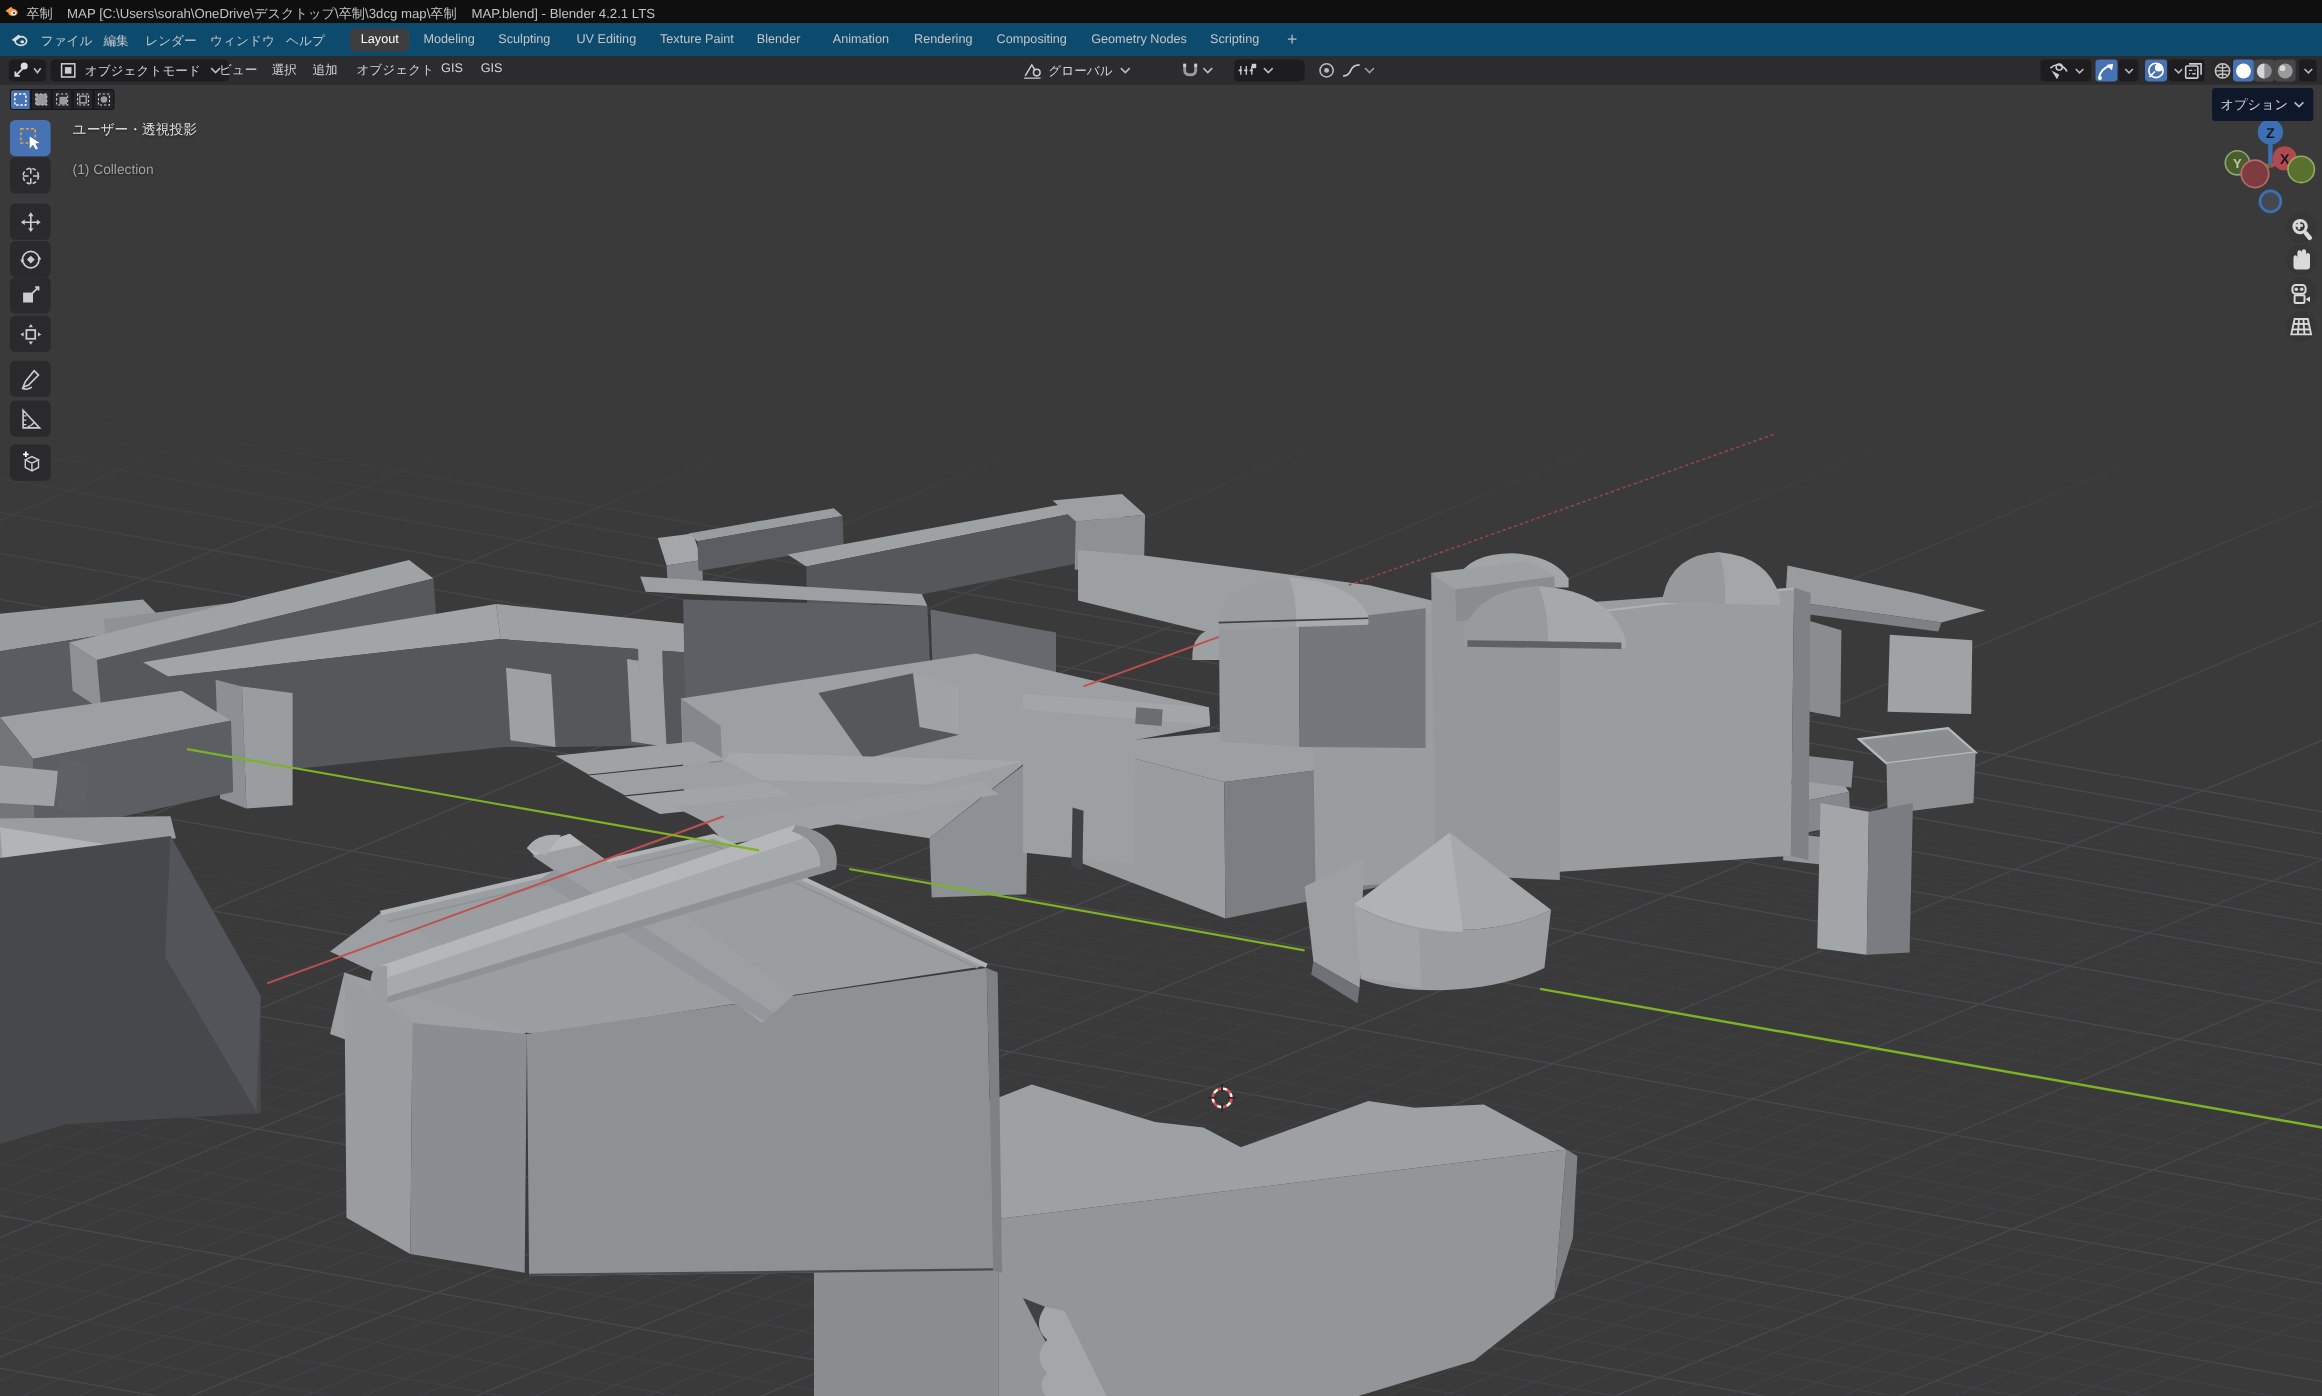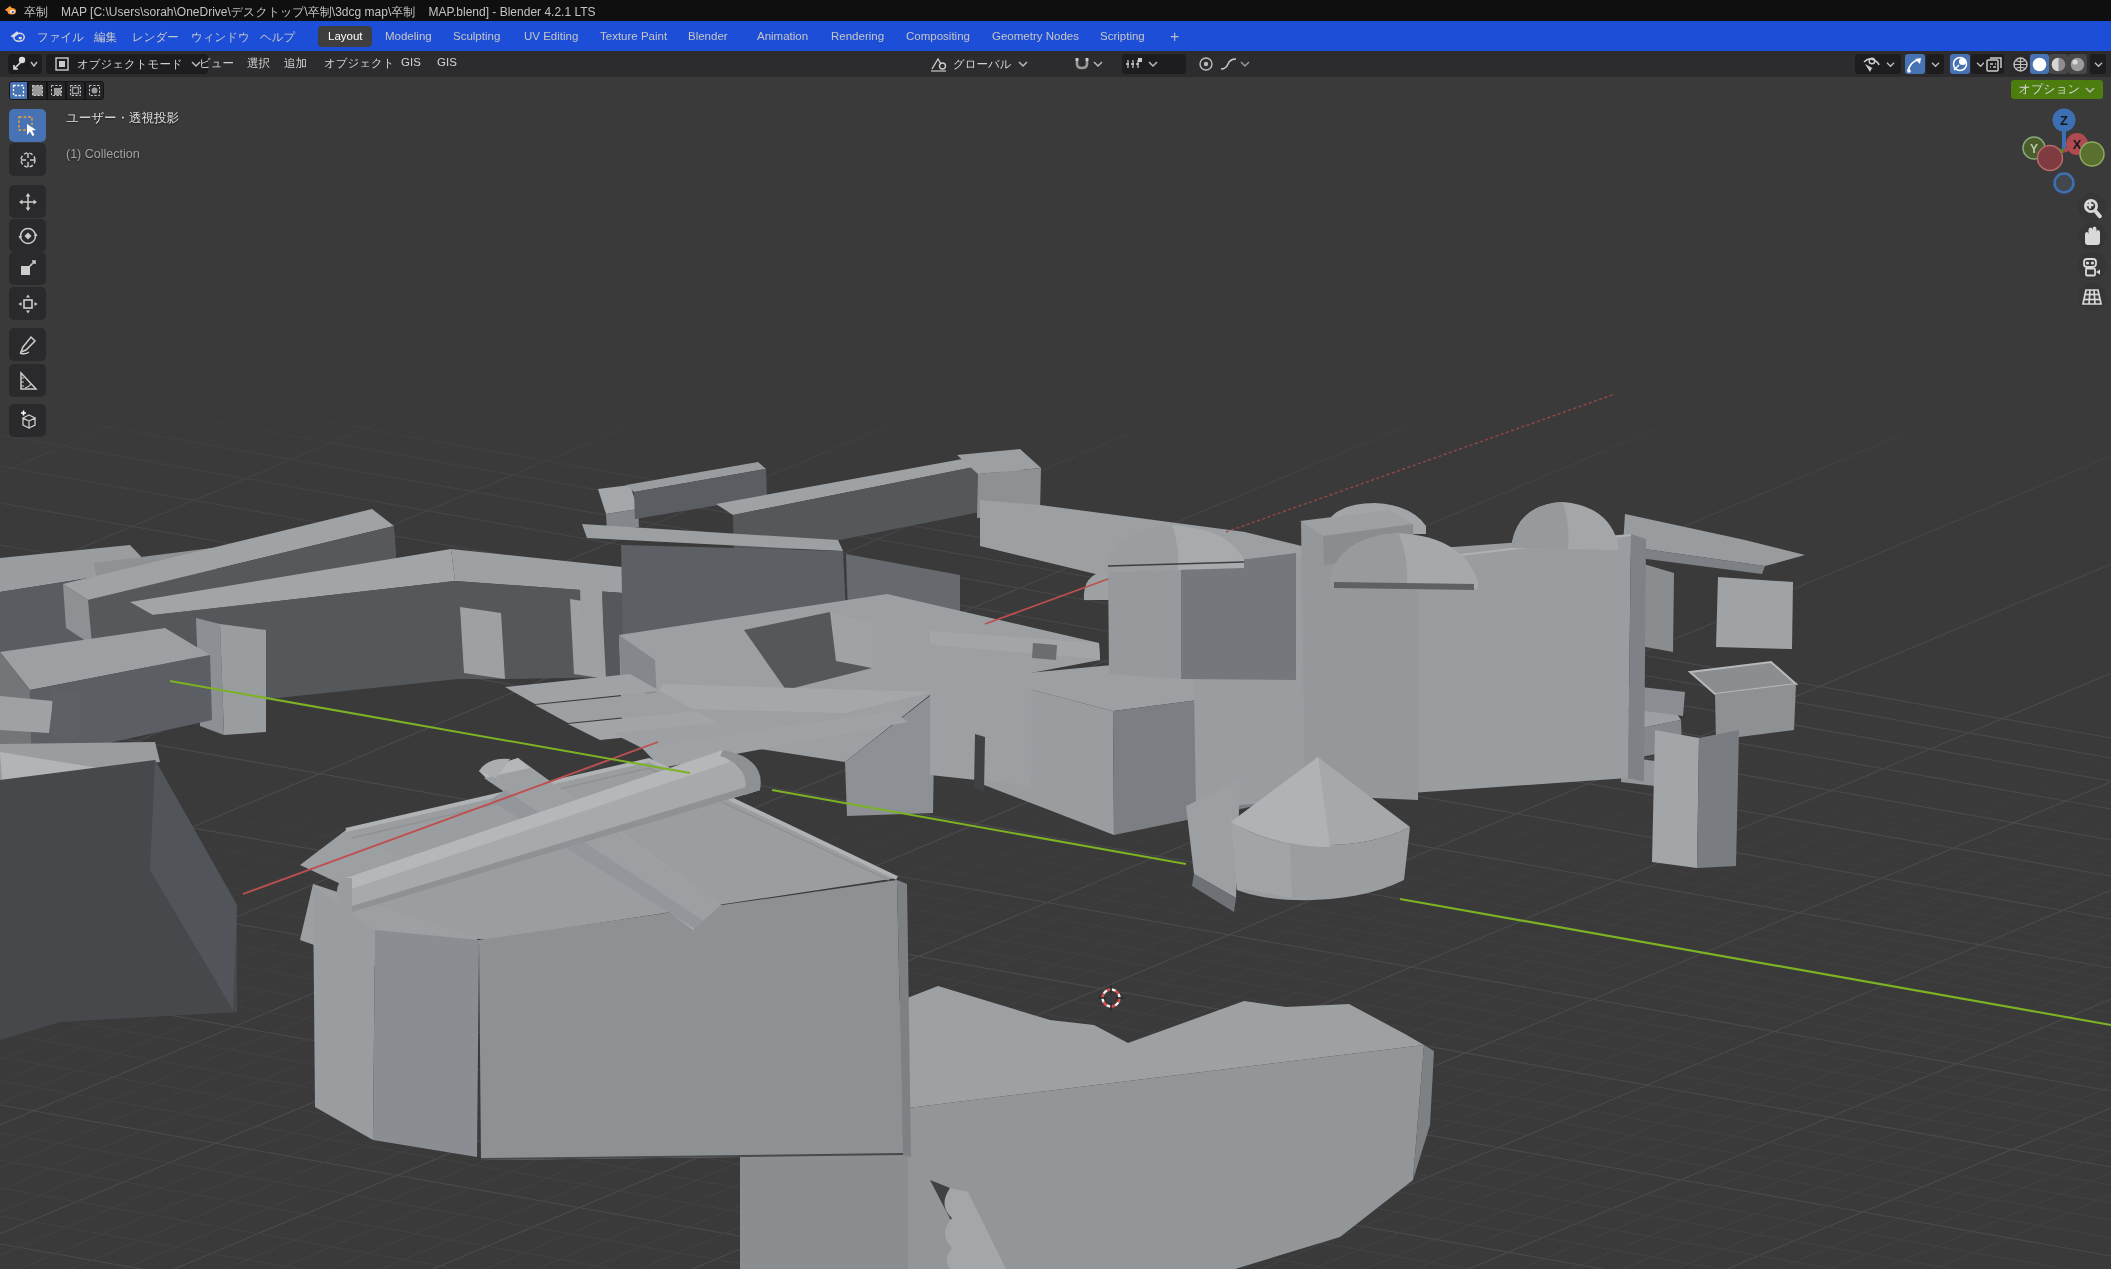--- a/index.html
+++ b/index.html
@@ -1,33 +1,33 @@
 <!DOCTYPE html>
 <html><head><meta charset="utf-8"><style>
 *{margin:0;padding:0;box-sizing:border-box}
 html,body{width:2111px;height:1269px;overflow:hidden;background:#3a3a3b;font-family:"Liberation Sans",sans-serif;-webkit-font-smoothing:antialiased}
 #titlebar{position:absolute;left:0;top:0;width:100%;height:21px;background:#0f0f0f;color:#c3c3c3;font-size:12px;z-index:10;white-space:nowrap}
-#menubar{position:absolute;left:0;top:21px;width:100%;height:30px;background:#1d4ed8;color:#c9c9c9;font-size:11.5px;z-index:10;white-space:nowrap}
+#menubar{position:absolute;left:0;top:21px;width:100%;height:30px;background:#0c4a6e;color:#c9c9c9;font-size:11.5px;z-index:10;white-space:nowrap}
 #menubar .m{position:absolute;top:9px;white-space:nowrap}
 #menubar .tab{position:absolute;top:9px;color:#c5c5c5;white-space:nowrap}
 .tabbg{position:absolute;left:318px;top:5px;width:54px;height:21px;background:#3e3e3e;border-radius:4px}
 #menubar .plus{position:absolute;top:7px;color:#bbb;font-size:15px}
 #menubar .plus{margin-left:10px;color:#bbb;font-size:16px}
 #toolbar{position:absolute;left:0;top:51px;width:100%;height:26px;background:#2c2c2e;z-index:10;color:#d6d6d6;font-size:11.5px}
 .tbtn{position:absolute;top:3px;height:20px;background:#1d1d20;border-radius:4px;display:flex;align-items:center;padding:0 2px;white-space:nowrap}
 .tm{position:absolute;top:5px;white-space:nowrap}
 .rbtn{position:absolute;top:3px;height:20px;background:#1d1d20;border-radius:3px;display:flex;align-items:center;justify-content:center}
 #selrow{position:absolute;left:9px;top:81px;display:flex;z-index:9}
 .sbtn{width:19px;height:19px;background:#252528;border:1px solid #151517;display:flex;align-items:center;justify-content:center}
 .sbtn:first-child{border-radius:3px 0 0 3px}
 .sbtn:last-child{border-radius:0 3px 3px 0}
 .sbtn.active{background:#4772b3}
 #vptext{position:absolute;left:66px;top:110px;color:#e0e0e0;font-size:12.5px;z-index:9;text-shadow:0 1px 2px #0008}
 #vptext .c{margin-top:20px;color:#a3a3a3}
-#optbtn{position:absolute;right:8px;top:80px;height:19px;background:#4d7c0f;border-radius:3px;color:#d6d6d6;font-size:12px;display:flex;align-items:center;padding:0 8px;z-index:9}
+#optbtn{position:absolute;right:8px;top:80px;height:30px;background:#0f172a;border-radius:3px;color:#d6d6d6;font-size:12px;display:flex;align-items:center;padding:0 8px;z-index:9}
 #lefttools{position:absolute;left:9px;top:0;width:37px;z-index:9}
 .lbtn{position:absolute;left:0;width:37px;height:33px;background:#2a2a2c;display:flex;align-items:center;justify-content:center;border-radius:5px}
 .lbtn.active{background:#4772b3}
 svg.scene{position:absolute;left:0;top:0;z-index:1}
 .gA{stroke:#4a4a4d;stroke-width:1.2}
 .gB{stroke:#434346;stroke-width:1}
 text.gz{font-size:13px;font-weight:bold;fill:#16191c;text-anchor:middle;font-family:"Liberation Sans",sans-serif}
 text.gz2{font-size:12px;font-weight:bold;fill:#b9c9a9;text-anchor:middle;font-family:"Liberation Sans",sans-serif}
 </style></head>
 <body>

